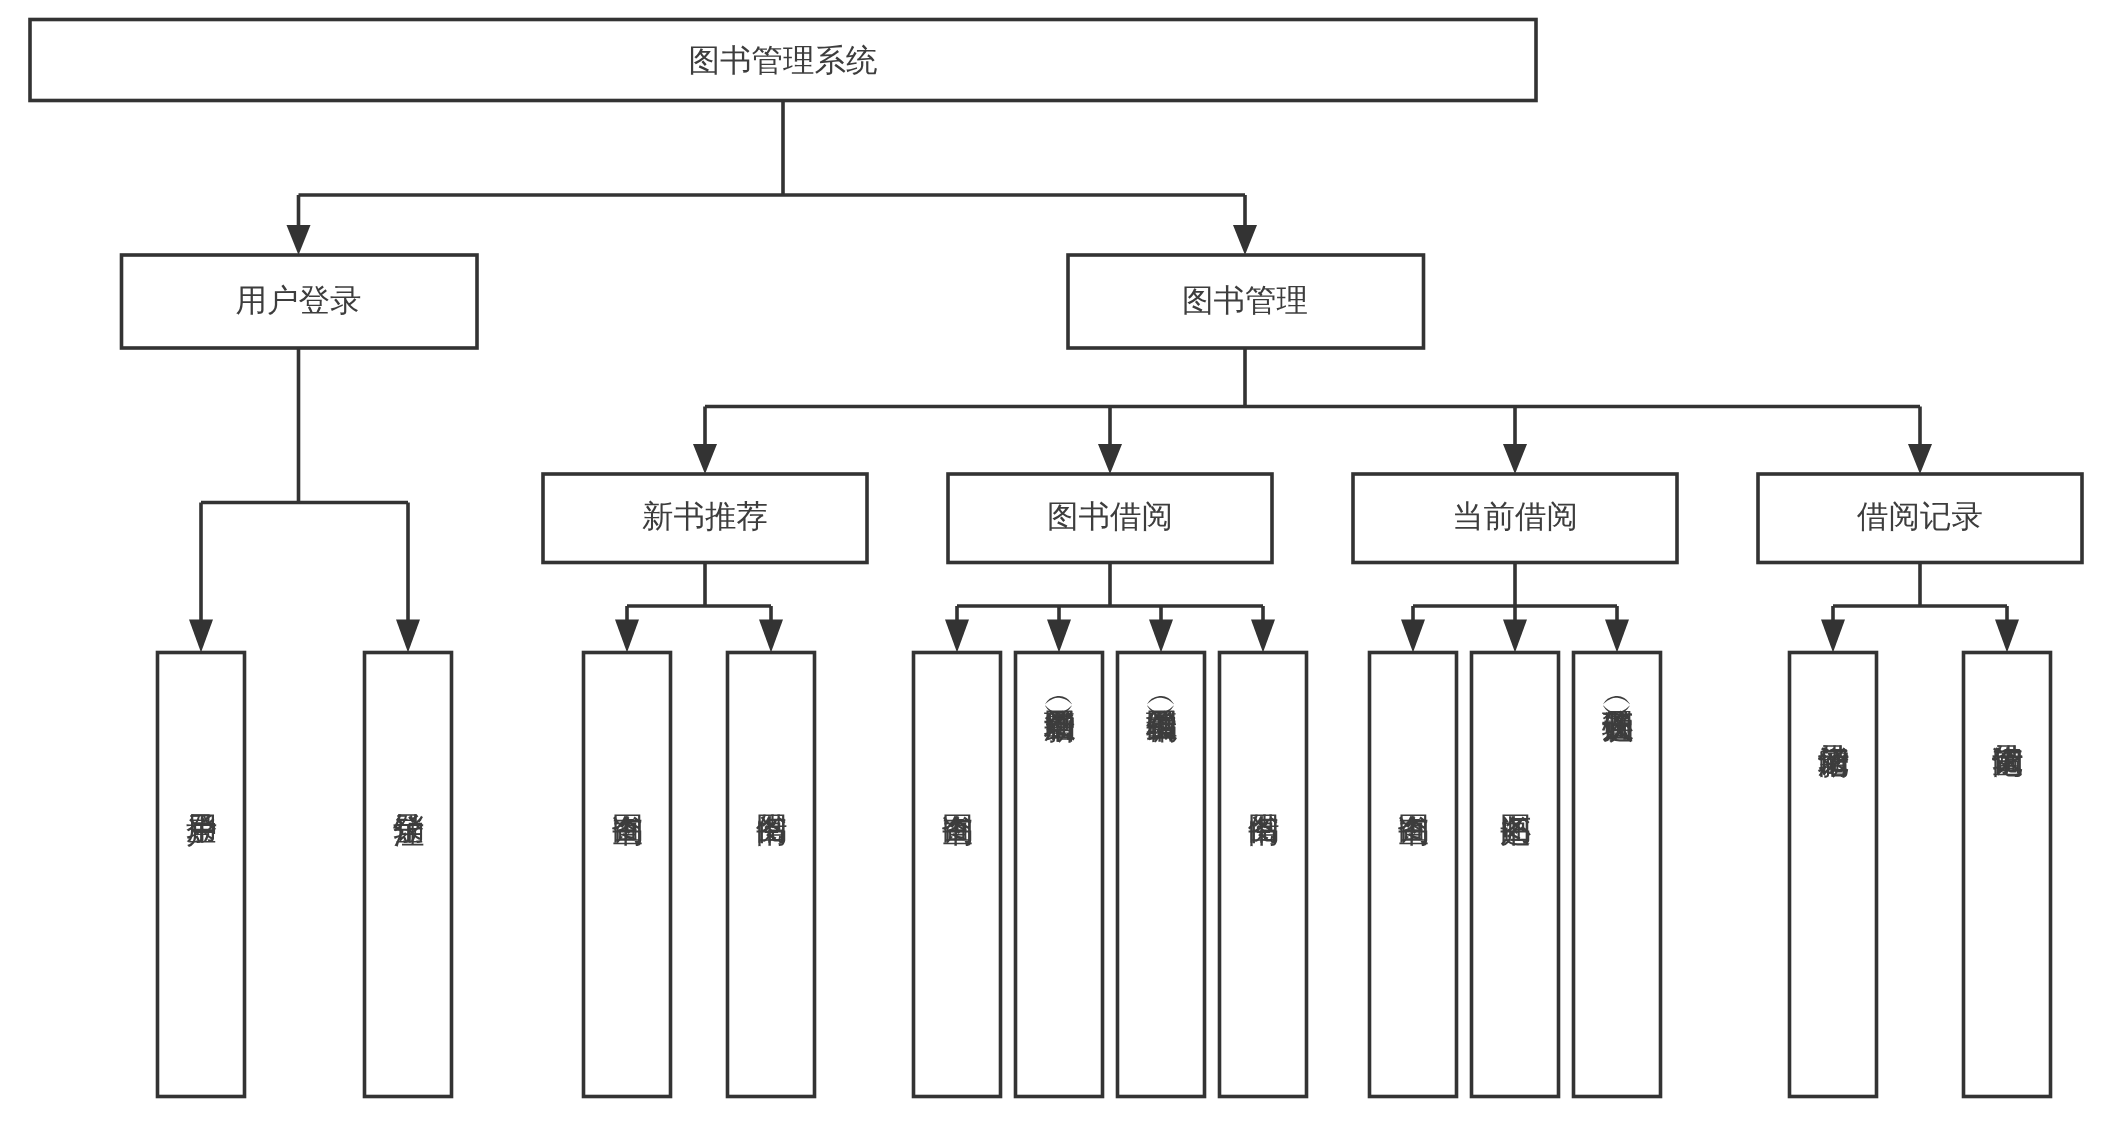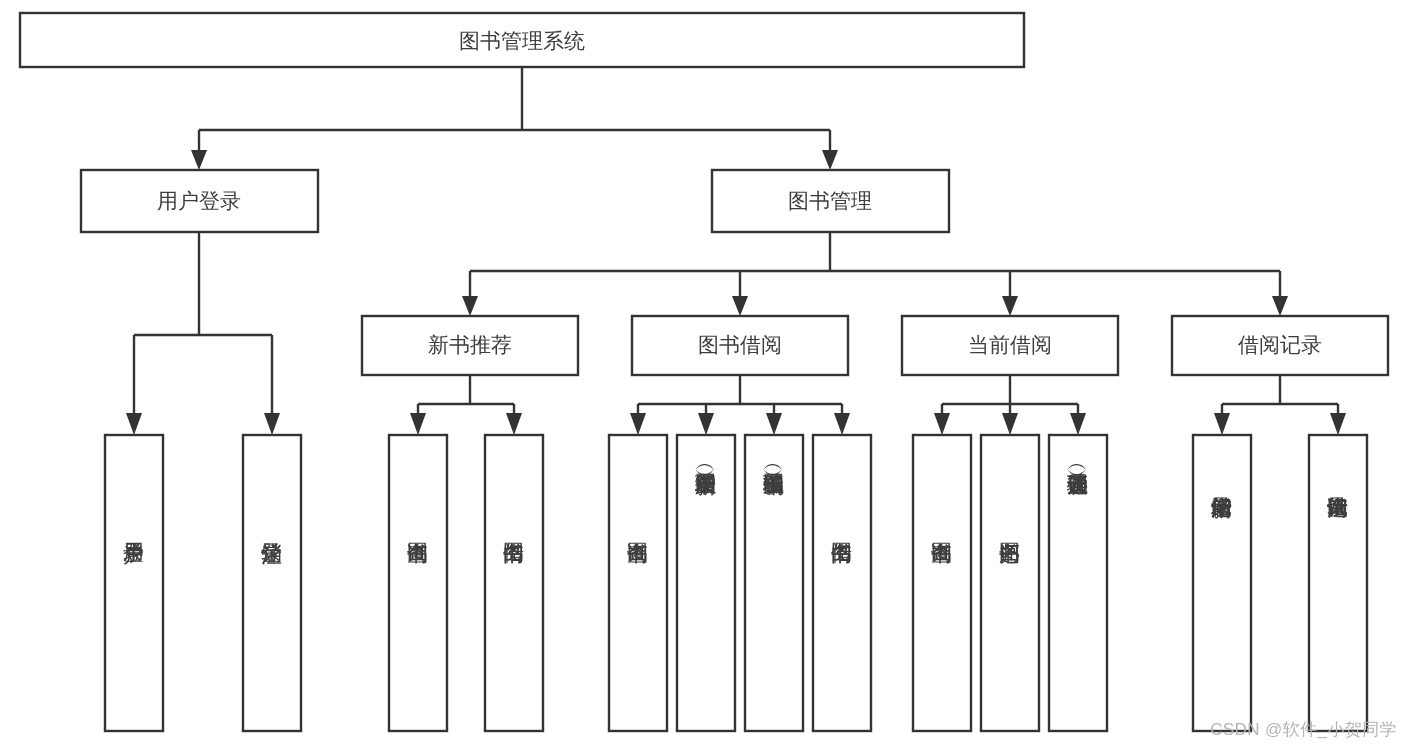--- a/index.html
+++ b/index.html
@@ -240,15 +240,14 @@
       <text class="node-label-v" x="1222" y="480" writing-mode="tb" glyph-orientation-vertical="0">新增借阅记录</text>
     </g>
 
     <g>
       <rect class="node-box" x="1309" y="435" width="58" height="296"></rect>
       <text class="node-label-v" x="1338" y="480" writing-mode="tb" glyph-orientation-vertical="0">查询借阅记录</text>
     </g>
 
   </svg>
 
-  <div class="watermark">CSDN @软件_小贺同学</div>
 
 </div>
 
 </body></html>

